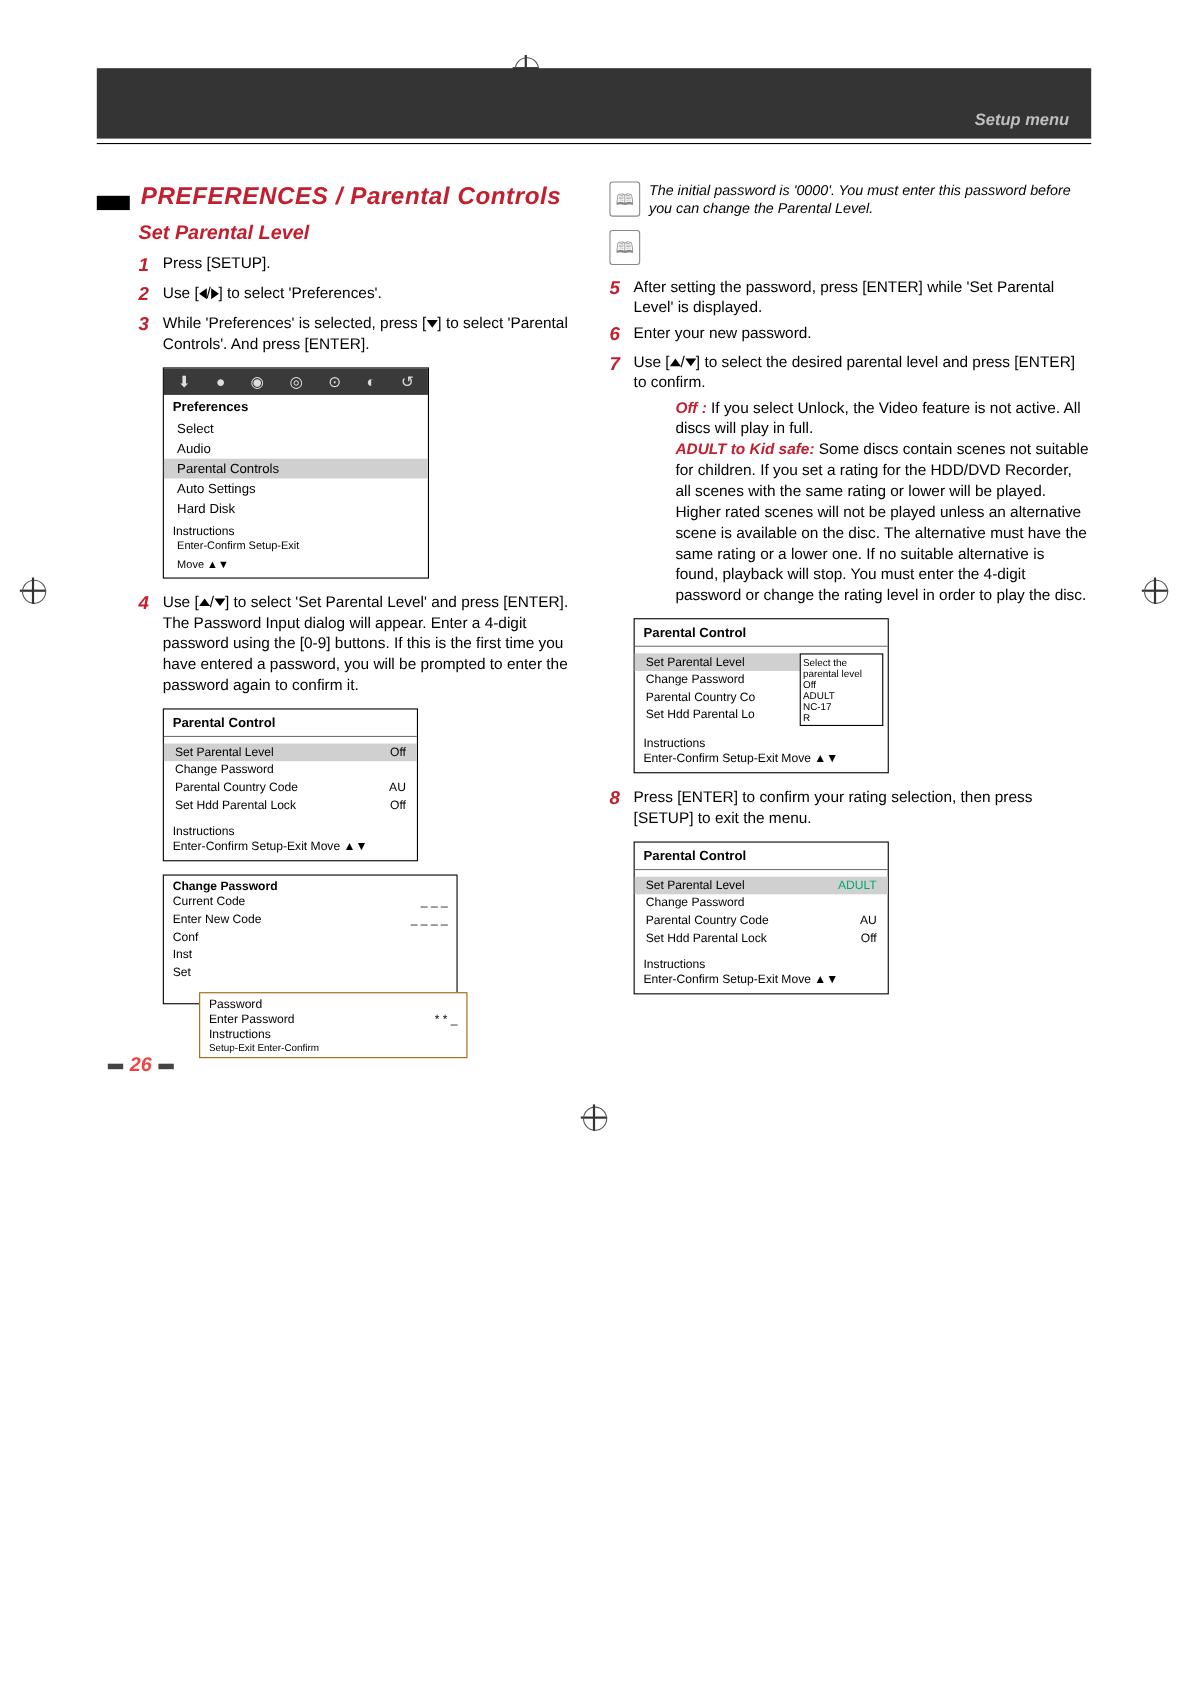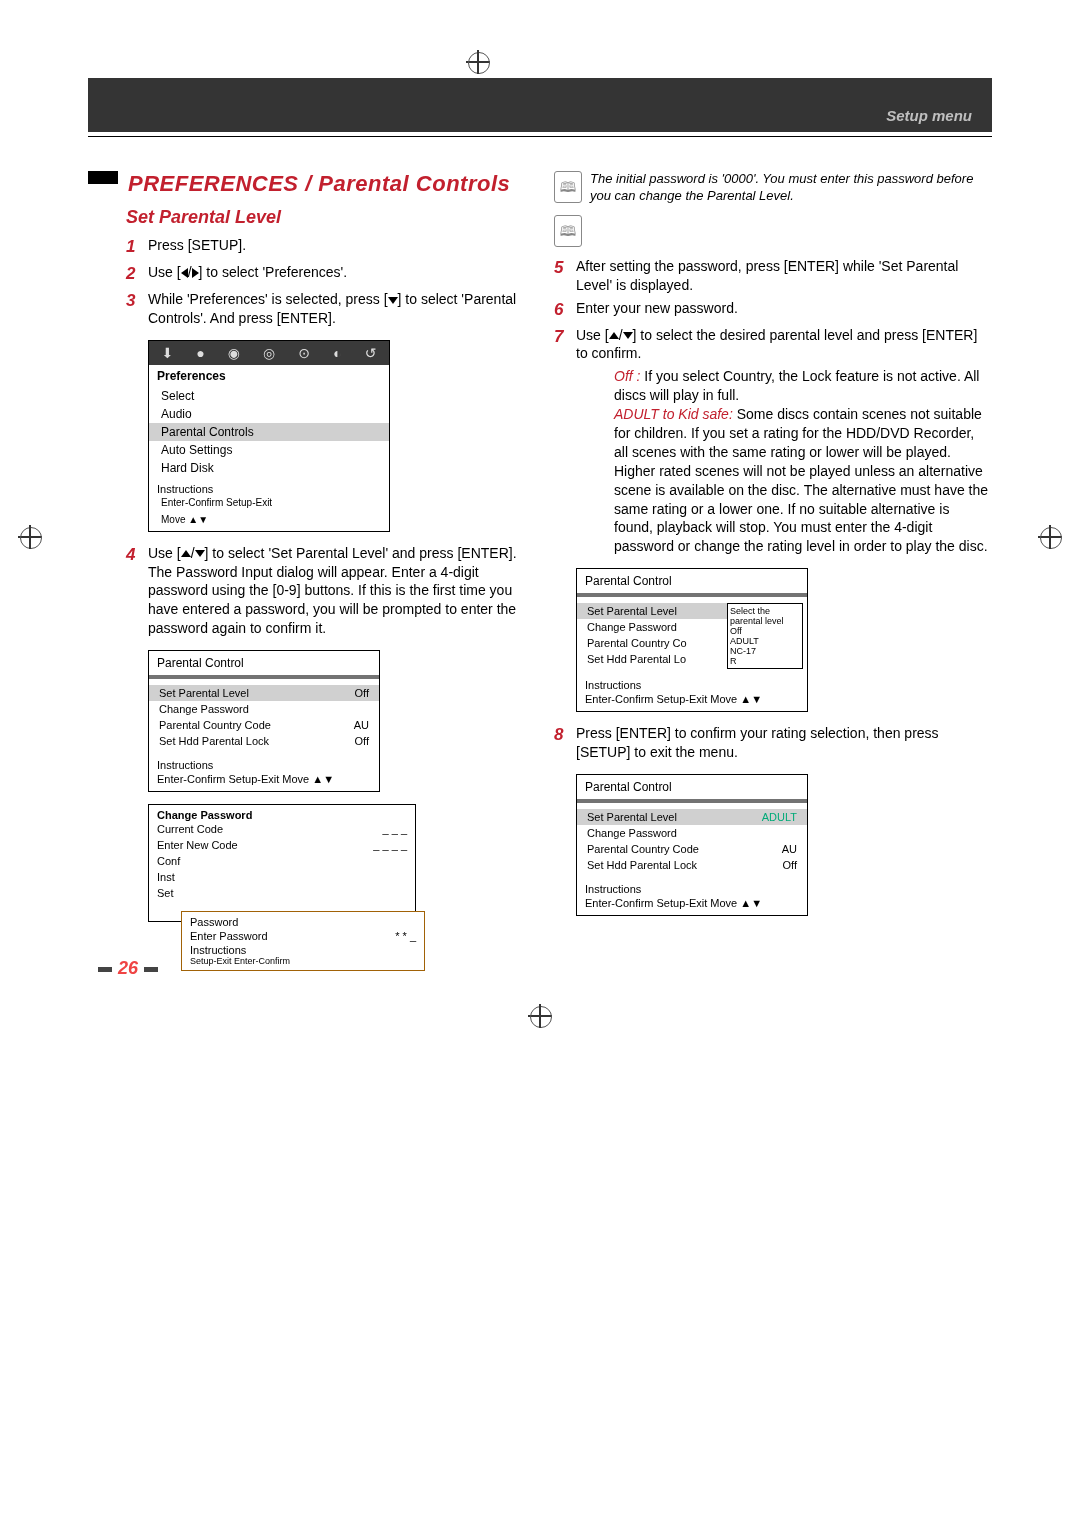--- a/index.html
+++ b/index.html
@@ -7,26 +7,26 @@
 .cross{position:relative;width:24px;height:24px}
 .cross:before{content:"";position:absolute;left:0;right:0;top:11px;height:2px;background:#333}
 .cross:after{content:"";position:absolute;top:0;bottom:0;left:11px;width:2px;background:#333}
 .circle{position:absolute;left:2px;top:2px;width:20px;height:20px;border:1px solid #555;border-radius:50%}
 .reg-tl{position:absolute;top:50px;left:466px}
 .reg-b{position:absolute;bottom:500px;left:50%;transform:translateX(-50%)}
 .reg-l{position:absolute;top:525px;left:18px}
 .reg-r{position:absolute;top:525px;right:18px}
 .hdrline{position:absolute;top:36px;left:88px;font:14px monospace;color:#333;letter-spacing:.5px}
 .page{position:absolute;top:58px;left:88px;right:88px}
-.topband{height:54px;background:#343434;position:relative;margin-top:20px}
+.topband{height:64px;background:#343434;position:relative;margin-top:4px}
 .topband .lbl{position:absolute;right:20px;bottom:8px;color:#bfbfbf;font-style:italic;font-weight:bold;font-size:15px}
 .rule{border-top:1px solid #000;margin:4px 0 0}
 .content{display:flex;margin-top:34px;gap:28px}
 .col{flex:1 1 0}
-.h1bar{display:flex;align-items:flex-start;margin-bottom:6px}
+.h1bar{display:flex;align-items:flex-end;margin-bottom:6px}
 .blk{width:30px;height:13px;background:#000;margin-right:10px}
 .h1{color:#c2202e;font-weight:bold;font-style:italic;font-size:22px;letter-spacing:.5px}
 .h2{color:#c2202e;font-weight:bold;font-style:italic;font-size:18px;margin:10px 0 4px 38px}
 .body{font-size:14px;line-height:1.35;margin-left:38px}
 .body.n{margin-left:60px}
 ol.steps{list-style:none;padding:0;margin:8px 0 0 38px;font-size:14px}
 ol.steps>li{display:flex;margin:4px 0;line-height:1.35}
 .sn{color:#c2202e;font-weight:bold;font-style:italic;font-size:17px;width:22px;flex:0 0 22px}
 .arr{display:inline-block;width:0;height:0;border-top:5px solid transparent;border-bottom:5px solid transparent;vertical-align:middle}
 .al{border-right:7px solid #000}
@@ -36,32 +36,32 @@
 .ad{border-top:7px solid #000}
 .osd{margin:12px 0 12px 60px;border:1px solid #000;width:240px;font-size:12px}
 .osd .bar{background:#3a3a3a;padding:4px;display:flex;gap:6px;justify-content:space-around}
 .osd .bar span{color:#ddd;font-size:14px}
 .osd .ttl{font-weight:bold;padding:4px 8px}
 .osd .row{padding:2px 12px}
 .osd .hl{background:#d0d0d0}
 .osd .instr{padding:6px 8px 2px;font-size:11px}
 .osd .sub{padding:0 12px 6px;font-size:10px}
 .pc{margin:12px 0 12px 60px;border:1px solid #000;width:230px;font-size:11px}
-.pc .pct{font-weight:normal;padding:5px 8px;border-bottom:4px solid #737373;font-size:12px}
+.pc .pct{font-weight:bold;padding:5px 8px;border-bottom:1px solid #737373;font-size:12px}
 .pc .opts{padding:6px 0}
 .pc .r{display:flex;justify-content:space-between;padding:2px 10px}
 .pc .r.hl{background:#d0d0d0}
 .pc .ins{padding:4px 8px 2px;font-size:11px}
 .pc .sb{padding:0 8px 6px;font-size:11px}
 .cp{margin:4px 0 0 60px;border:1px solid #000;width:250px;font-size:11px;position:relative;padding:4px 8px 20px}
 .cp .r2{display:flex;justify-content:space-between;padding:2px 0}
 .cp .pop{position:absolute;left:32px;right:-10px;bottom:-50px;background:#fff;border:1px solid #a16207;padding:4px 8px}
 .note{display:flex;gap:8px;margin:0 0 10px 0;font-style:italic;font-size:13px;line-height:1.3}
 .nicon{width:26px;height:30px;border:1px solid #888;border-radius:3px;flex:0 0 26px;display:flex;align-items:center;justify-content:center;color:#888;font-size:14px;font-style:normal}
-.leadr{color:#c2202e;font-weight:normal;font-style:italic}
+.leadr{color:#c2202e;font-weight:bold;font-style:italic}
 .pnum{position:absolute;left:98px;top:958px;font-style:italic;font-weight:bold;font-size:18px;color:#ef4444}
 .pnum:before{content:"";display:inline-block;width:14px;height:5px;background:#444;vertical-align:middle;margin-right:6px}
 .pnum:after{content:"";display:inline-block;width:14px;height:5px;background:#444;vertical-align:middle;margin-left:6px}
 </style>
 </head>
 <body>
 
 <div class="sheet">
 <div class="reg-tl">
       <div class="cross">
@@ -211,21 +211,21 @@
             </li>
     <li>
               <span class="sn">6</span>
               <span>Enter your new password.</span>
             </li>
     <li>
               <span class="sn">7</span>
               <span><span>Use [</span><span class="arr au"></span>/<span class="arr ad"></span><span>] to select the desired parental level and press [ENTER] to confirm.</span></span>
             </li>
    </ol>
-   <div class="body n"><span class="leadr">Off : </span><span>If you select Country, the Lock feature is not active. All discs will play in full.</span></div>
+   <div class="body n"><span class="leadr">Off : </span><span>If you select Unlock, the Video feature is not active. All discs will play in full.</span></div>
    <div class="body n"><span class="leadr">ADULT to Kid safe: </span><span>Some discs contain scenes not suitable for children. If you set a rating for the HDD/DVD Recorder, all scenes with the same rating or lower will be played. Higher rated scenes will not be played unless an alternative scene is available on the disc. The alternative must have the same rating or a lower one. If no suitable alternative is found, playback will stop. You must enter the 4-digit password or change the rating level in order to play the disc.</span></div>
 
    <div class="pc" style="margin-left:22px;position:relative">
     <div class="pct">Parental Control</div>
     <div class="opts" style="display:flex">
      <div style="flex:1">
       <div class="r hl">Set Parental Level</div>
       <div class="r">Change Password</div>
       <div class="r">Parental Country Co</div>
       <div class="r">Set Hdd Parental Lo</div>

